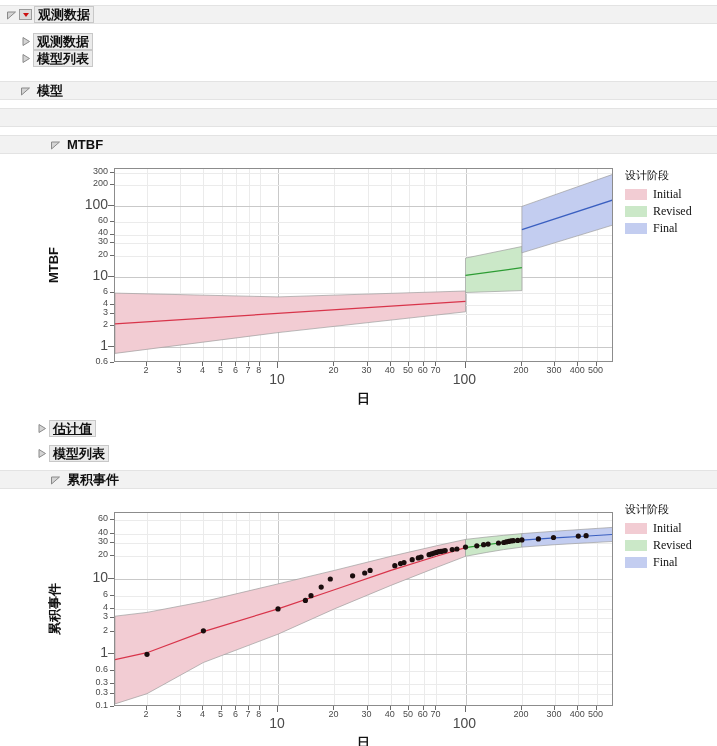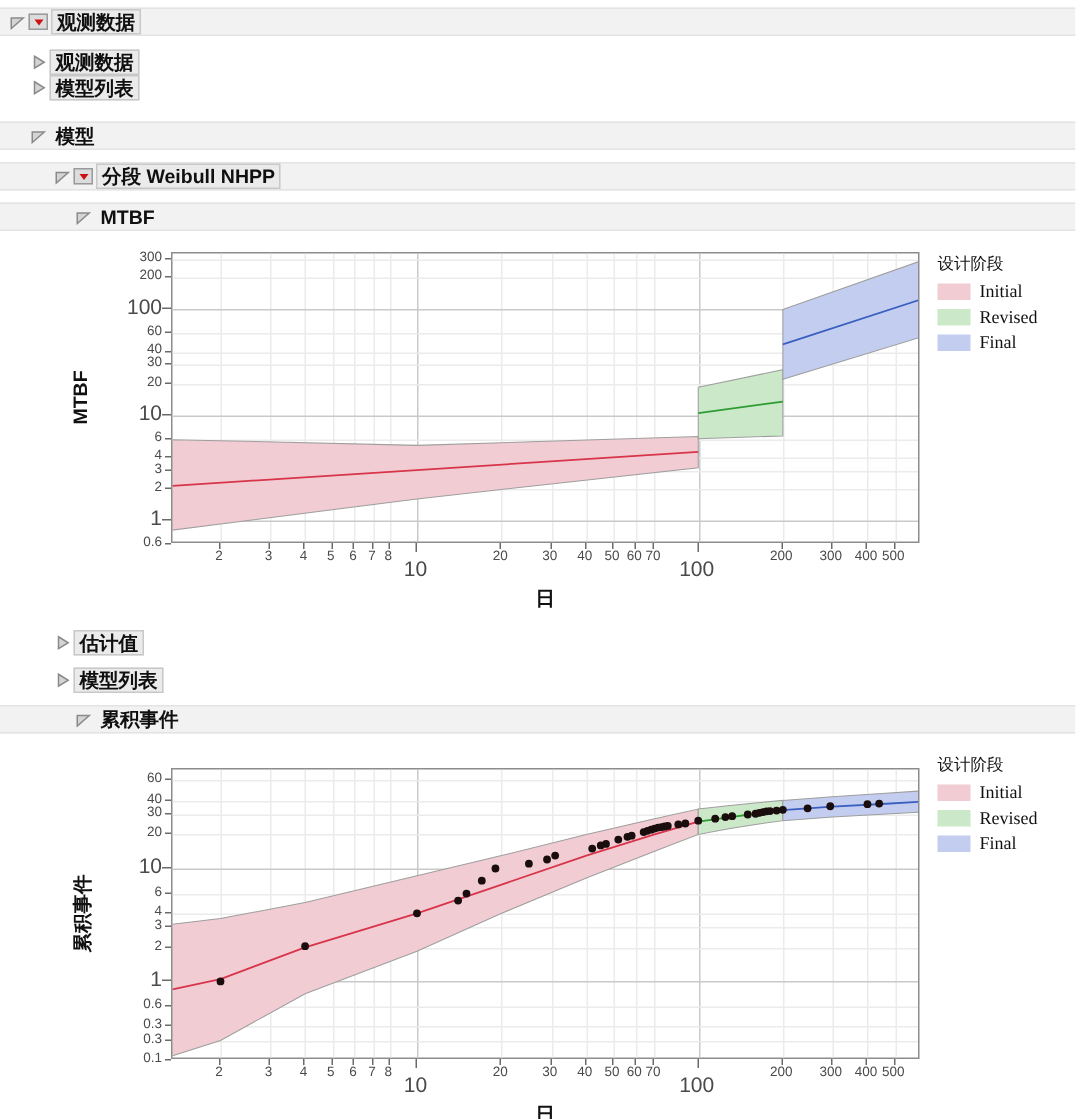--- a/index.html
+++ b/index.html
@@ -111,51 +111,40 @@
           <span class="tri">
             <svg width="11" height="11">
               <polygon points="1.5,3 9.5,3 1.5,10" fill="#d4d4d4" stroke="#8a8a8a" stroke-width="1"></polygon>
             </svg>
           </span>
           <span class="node-label plain" style="font-size: 13px;">模型</span>
         </div>
       </div>
       <div class="out-row" style="top: 108px; height: 19px;">
         <div class="out-bar" style="top: 0px;"></div>
-        <div style="position: absolute; display: flex; align-items: center; height: 19px; left: 36px;">
-          <span class="tri">
-            <svg width="11" height="11">
-              <polygon points="1.5,3 9.5,3 1.5,10" fill="#d4d4d4" stroke="#8a8a8a" stroke-width="1"></polygon>
-            </svg>
-          </span>
-          <span class="redbtn">
-            <i></i>
-          </span>
-          <span class="node-label boxed" style="font-size: 13px;">分段 Weibull NHPP</span>
-        </div>
       </div>
       <div class="out-row" style="top: 135px; height: 19px;">
         <div class="out-bar" style="top: 0px;"></div>
         <div style="position: absolute; display: flex; align-items: center; height: 19px; left: 50px;">
           <span class="tri">
             <svg width="11" height="11">
               <polygon points="1.5,3 9.5,3 1.5,10" fill="#d4d4d4" stroke="#8a8a8a" stroke-width="1"></polygon>
             </svg>
           </span>
           <span class="node-label plain" style="font-size: 13px;">MTBF</span>
         </div>
       </div>
       <div class="out-row" style="top: 419px; height: 19px;">
         <div style="position: absolute; display: flex; align-items: center; height: 19px; left: 36px;">
           <span class="tri">
             <svg width="11" height="11">
               <polygon points="3,1.5 9.5,5.5 3,9.5" fill="#d4d4d4" stroke="#8a8a8a" stroke-width="1"></polygon>
             </svg>
           </span>
-          <span class="node-label boxed" style="font-size: 13px;">估计值</span>
+          <span class="node-label boxed" style="font-size: 13px; text-decoration: underline;">估计值</span>
         </div>
       </div>
       <div class="out-row" style="top: 444px; height: 19px;">
         <div style="position: absolute; display: flex; align-items: center; height: 19px; left: 36px;">
           <span class="tri">
             <svg width="11" height="11">
               <polygon points="3,1.5 9.5,5.5 3,9.5" fill="#d4d4d4" stroke="#8a8a8a" stroke-width="1"></polygon>
             </svg>
           </span>
           <span class="node-label boxed" style="font-size: 13px;">模型列表</span>

